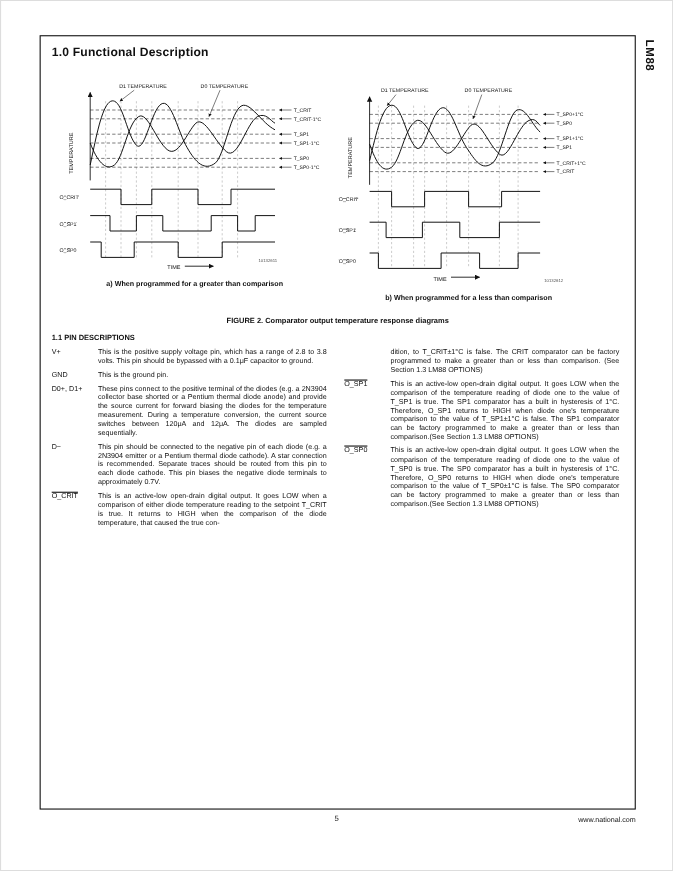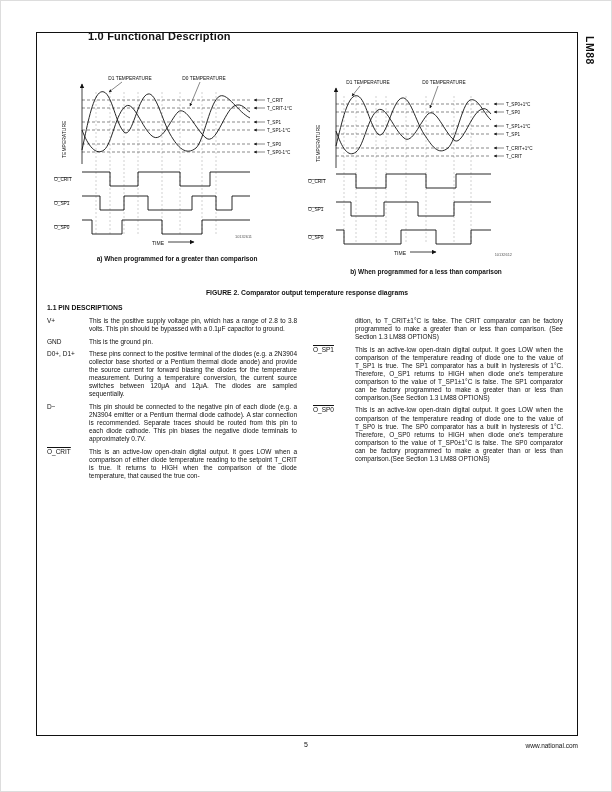--- a/index.html
+++ b/index.html
@@ -1,20 +1,20 @@
 <!DOCTYPE html>
 <html><head>
 <meta charset="utf-8">
 <style>
   * { margin:0; padding:0; box-sizing:border-box; }
   html,body { background:#e9e9e9; font-family:"Liberation Sans", sans-serif; color:#111; }
   .sheet { position:relative; width:612px; height:792px; background:#fff; margin:0 auto; overflow:hidden;
            box-shadow: inset 0 0 0 1px #ddd; }
   .border-box { position:absolute; left:36px; top:32px; width:542px; height:704px; border:1.6px solid #111; }
-  .section-title { position:absolute; left:47px; top:30px; font-size:11px; font-weight:bold; letter-spacing:0.2px;margin-left:41px; }
+  .section-title { position:absolute; left:47px; top:42px; font-size:11px; font-weight:bold; letter-spacing:0.2px; }
   .part-label { position:absolute; left:584px; top:36px; writing-mode:vertical-rl; font-size:10.5px; font-weight:bold; letter-spacing:0.5px; }
   .diagram { position:absolute; }
   .figcap { position:absolute; font-size:6.5px; font-weight:bold; text-align:center; }
   .figure-caption { position:absolute; left:36px; width:542px; top:289px; text-align:center; font-size:6.8px; font-weight:bold; }
   .pin-title { position:absolute; left:47px; top:304px; font-size:6.8px; font-weight:bold; }
   .cols { position:absolute; left:47px; top:317px; width:516px; display:grid; grid-template-columns:1fr 1fr; column-gap:16px; align-items:start; }
   .pin-row { display:grid; grid-template-columns:42px 1fr; margin-bottom:4.5px; }
   .term { font-size:6.5px; line-height:1.24; }
   .desc { font-size:6.5px; line-height:1.24; text-align:justify; }
   .ovl { text-decoration:overline; }

